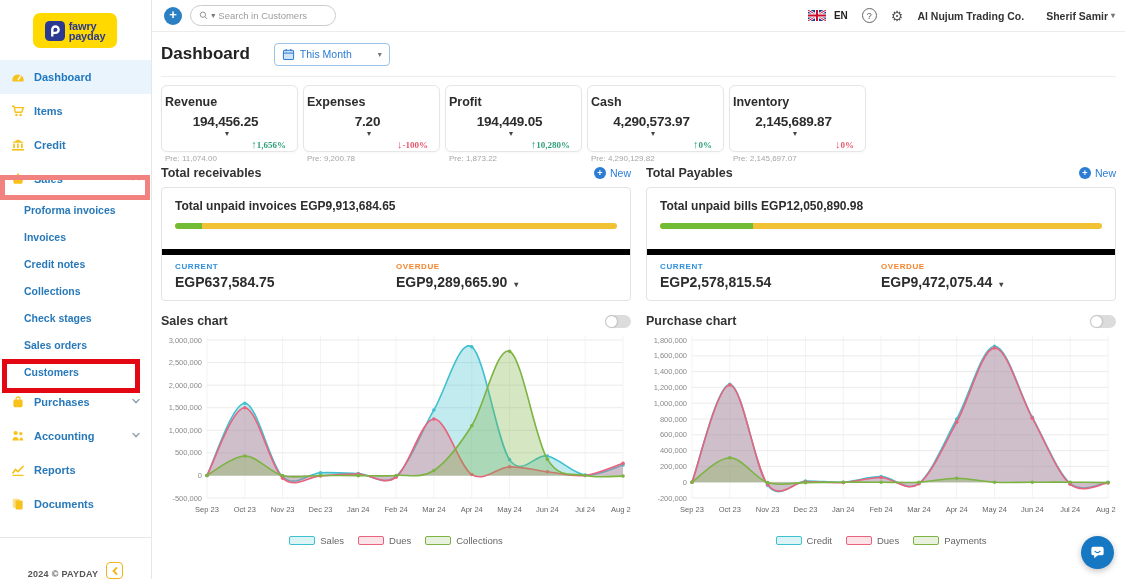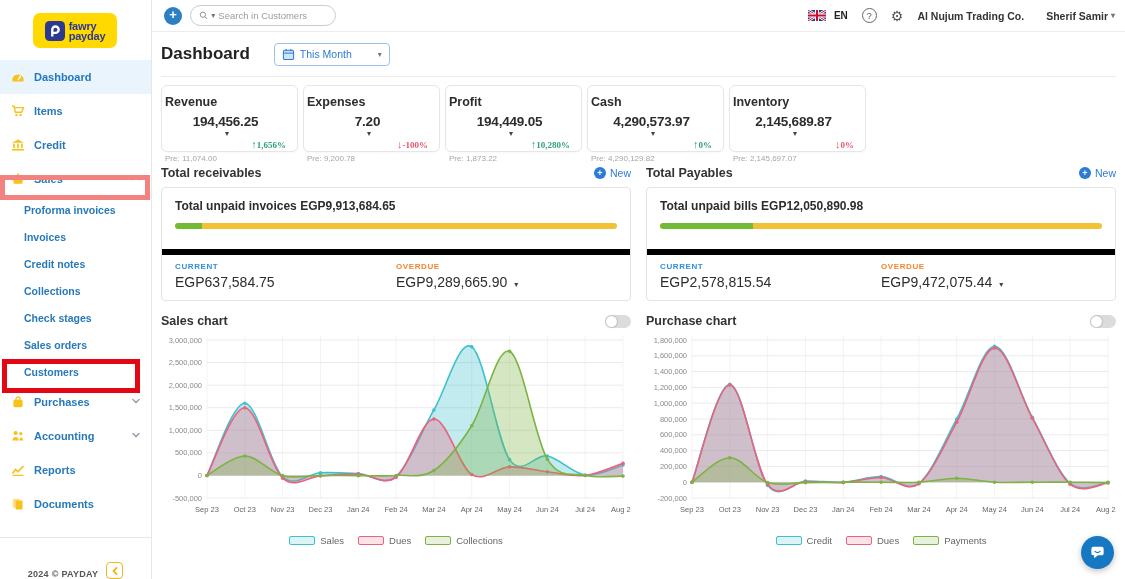--- a/index.html
+++ b/index.html
@@ -77,21 +77,21 @@
     font-size:9px; line-height:12px; text-align:center; font-weight:bold; }
   .ledger { border:1px solid #e3e3e3; border-radius:4px; background:#fff; }
   .ledger-top { padding:11px 13px 20px 13px; border-bottom:6px solid #000000; }
   .ledger-summary { font-size:12px; font-weight:bold; color:#2d2d2d; }
   .pbar { margin-top:10px; height:6px; border-radius:3px; background:#f2c235; overflow:hidden; }
   .pfill { height:100%; background:#72bb35; border-radius:3px 0 0 3px; }
   .ledger-bottom { display:flex; padding:7px 13px 10px 13px; }
   .ledger-col { width:50%; }
   .lc-label { font-size:8px; font-weight:bold; letter-spacing:.6px; }
   .lc-label.cur { color:#2f8fdb; } .lc-label.ovd { color:#f5842c; }
-  .lc-val { font-size:14px; font-weight:normal; color:#2d2d2d; margin-top:3px; }
+  .lc-val { font-size:14px; font-weight:bold; color:#2d2d2d; margin-top:3px; }
   .lc-val .kpi-car { font-size:8px; }
 
   .chart-head { display:flex; align-items:center; margin:13px 0 2px 0; }
   .toggle { margin-left:auto; width:26px; height:13px; border-radius:7px; background:#dcdcdc;
     position:relative; cursor:pointer; }
   .toggle .knob { position:absolute; left:1px; top:1px; width:11px; height:11px; border-radius:50%;
     background:#fff; box-shadow:0 0 2px rgba(0,0,0,.4); }
   .legend { display:flex; justify-content:center; gap:14px; margin-top:1px; }
   .leg-item { display:flex; align-items:center; gap:5px; font-size:9.5px; color:#666; }
   .leg-swatch { width:26px; height:9px; border-radius:2px; border:1.5px solid; }

